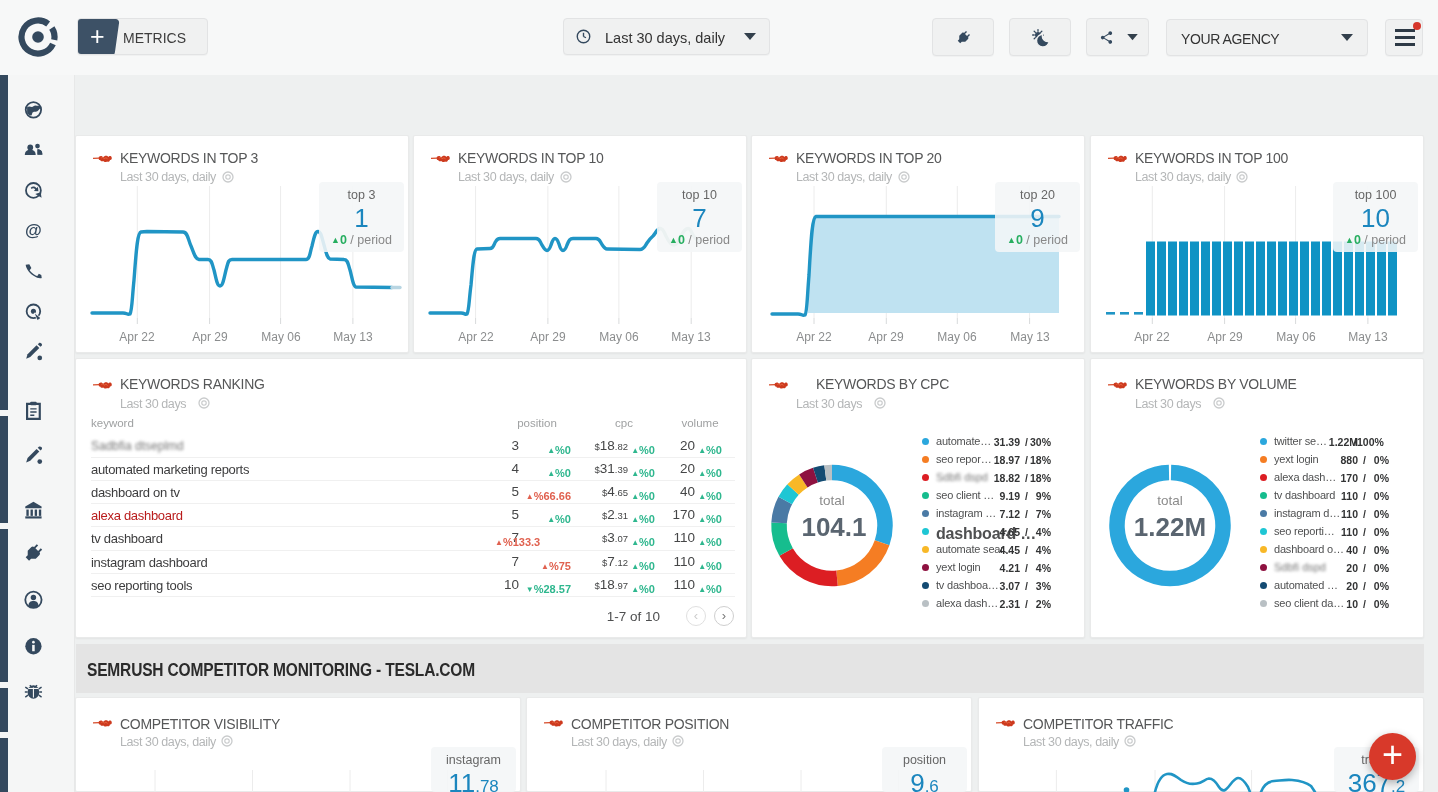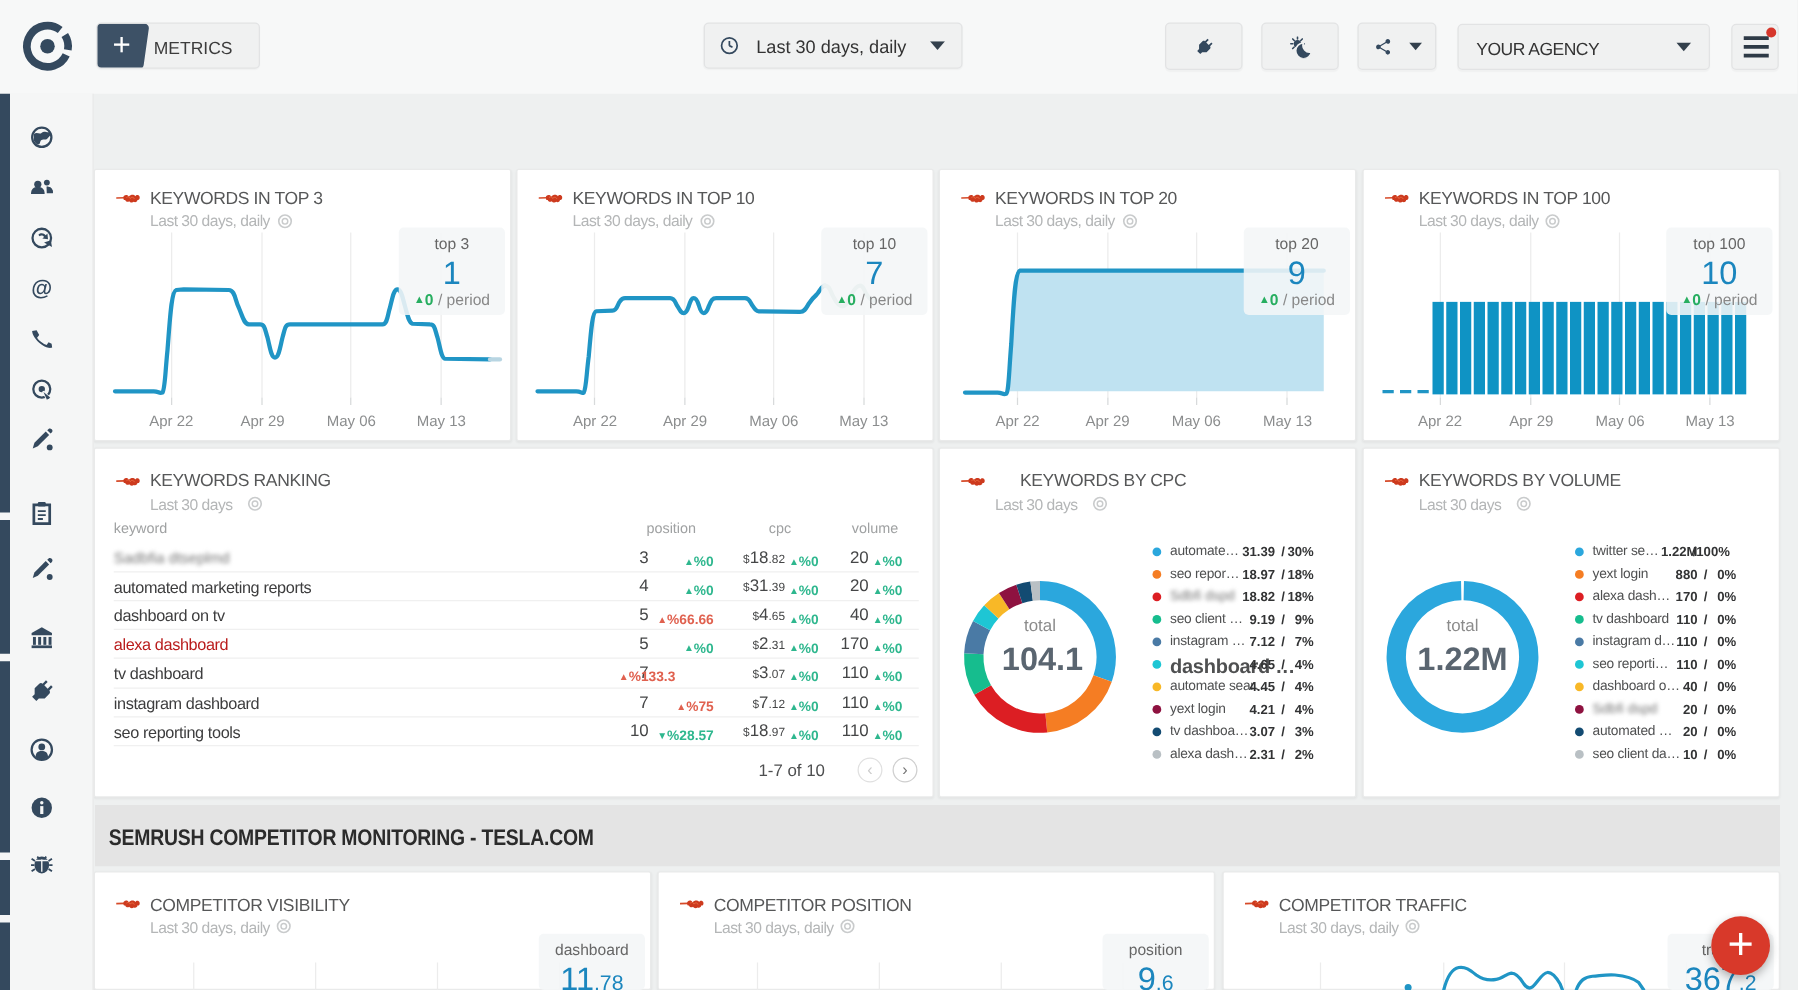--- a/index.html
+++ b/index.html
@@ -552,21 +552,21 @@
     <path d="M155,770 V792 M252.5,770 V792 M350,770 V792 M447.5,770 V792"></path>
     <path d="M606,770 V792 M703.5,770 V792 M801,770 V792 M898.5,770 V792"></path>
     <path d="M1056.4,770 V792 M1155,770 V792 M1251.6,770 V792 M1349.2,770 V792"></path>
   </g>
   <circle cx="1126.5" cy="790" r="2.8" fill="#2095c5"></circle>
   <path d="M1155,792 C1158,780 1162,775 1167,774 C1172,773 1176,776 1181,780 C1186,783.5 1192,784.5 1197,783.5 C1202,783 1205,779 1209,778.5 C1213,778.5 1216,782 1219,787 C1221,790 1223,791 1225,790 C1229,788 1233,778.5 1238,778 C1242,777.8 1245,782 1248,787 L1250,792" fill="none" stroke="#2095c5" stroke-width="2.6" stroke-linecap="round"></path>
   <path d="M1261,792 C1264,784 1268,781.5 1274,781 C1282,780.3 1286,779.5 1292,780 C1300,780.7 1306,782 1311,786 L1315,792" fill="none" stroke="#2095c5" stroke-width="2.6" stroke-linecap="round"></path>
 </svg>
 
 <div class="sbox" style="left:431px; top:747px; height:45px;">
-      <div class="sbl">dashboard</div>
+      <div class="sbl">instagram</div>
       <div class="sbn" style="font-size:26px;">11<span style="font-size:17px;">.78</span></div>
     </div>
 <div class="sbox" style="left:882px; top:747px; height:45px;">
       <div class="sbl">position</div>
       <div class="sbn" style="font-size:26px;">9<span style="font-size:17px;">.6</span></div>
     </div>
 <div class="sbox" style="left:1334px; top:747px; height:45px;">
       <div class="sbl">traffic</div>
       <div class="sbn" style="font-size:26px;">367<span style="font-size:17px;">.2</span></div>
     </div>

